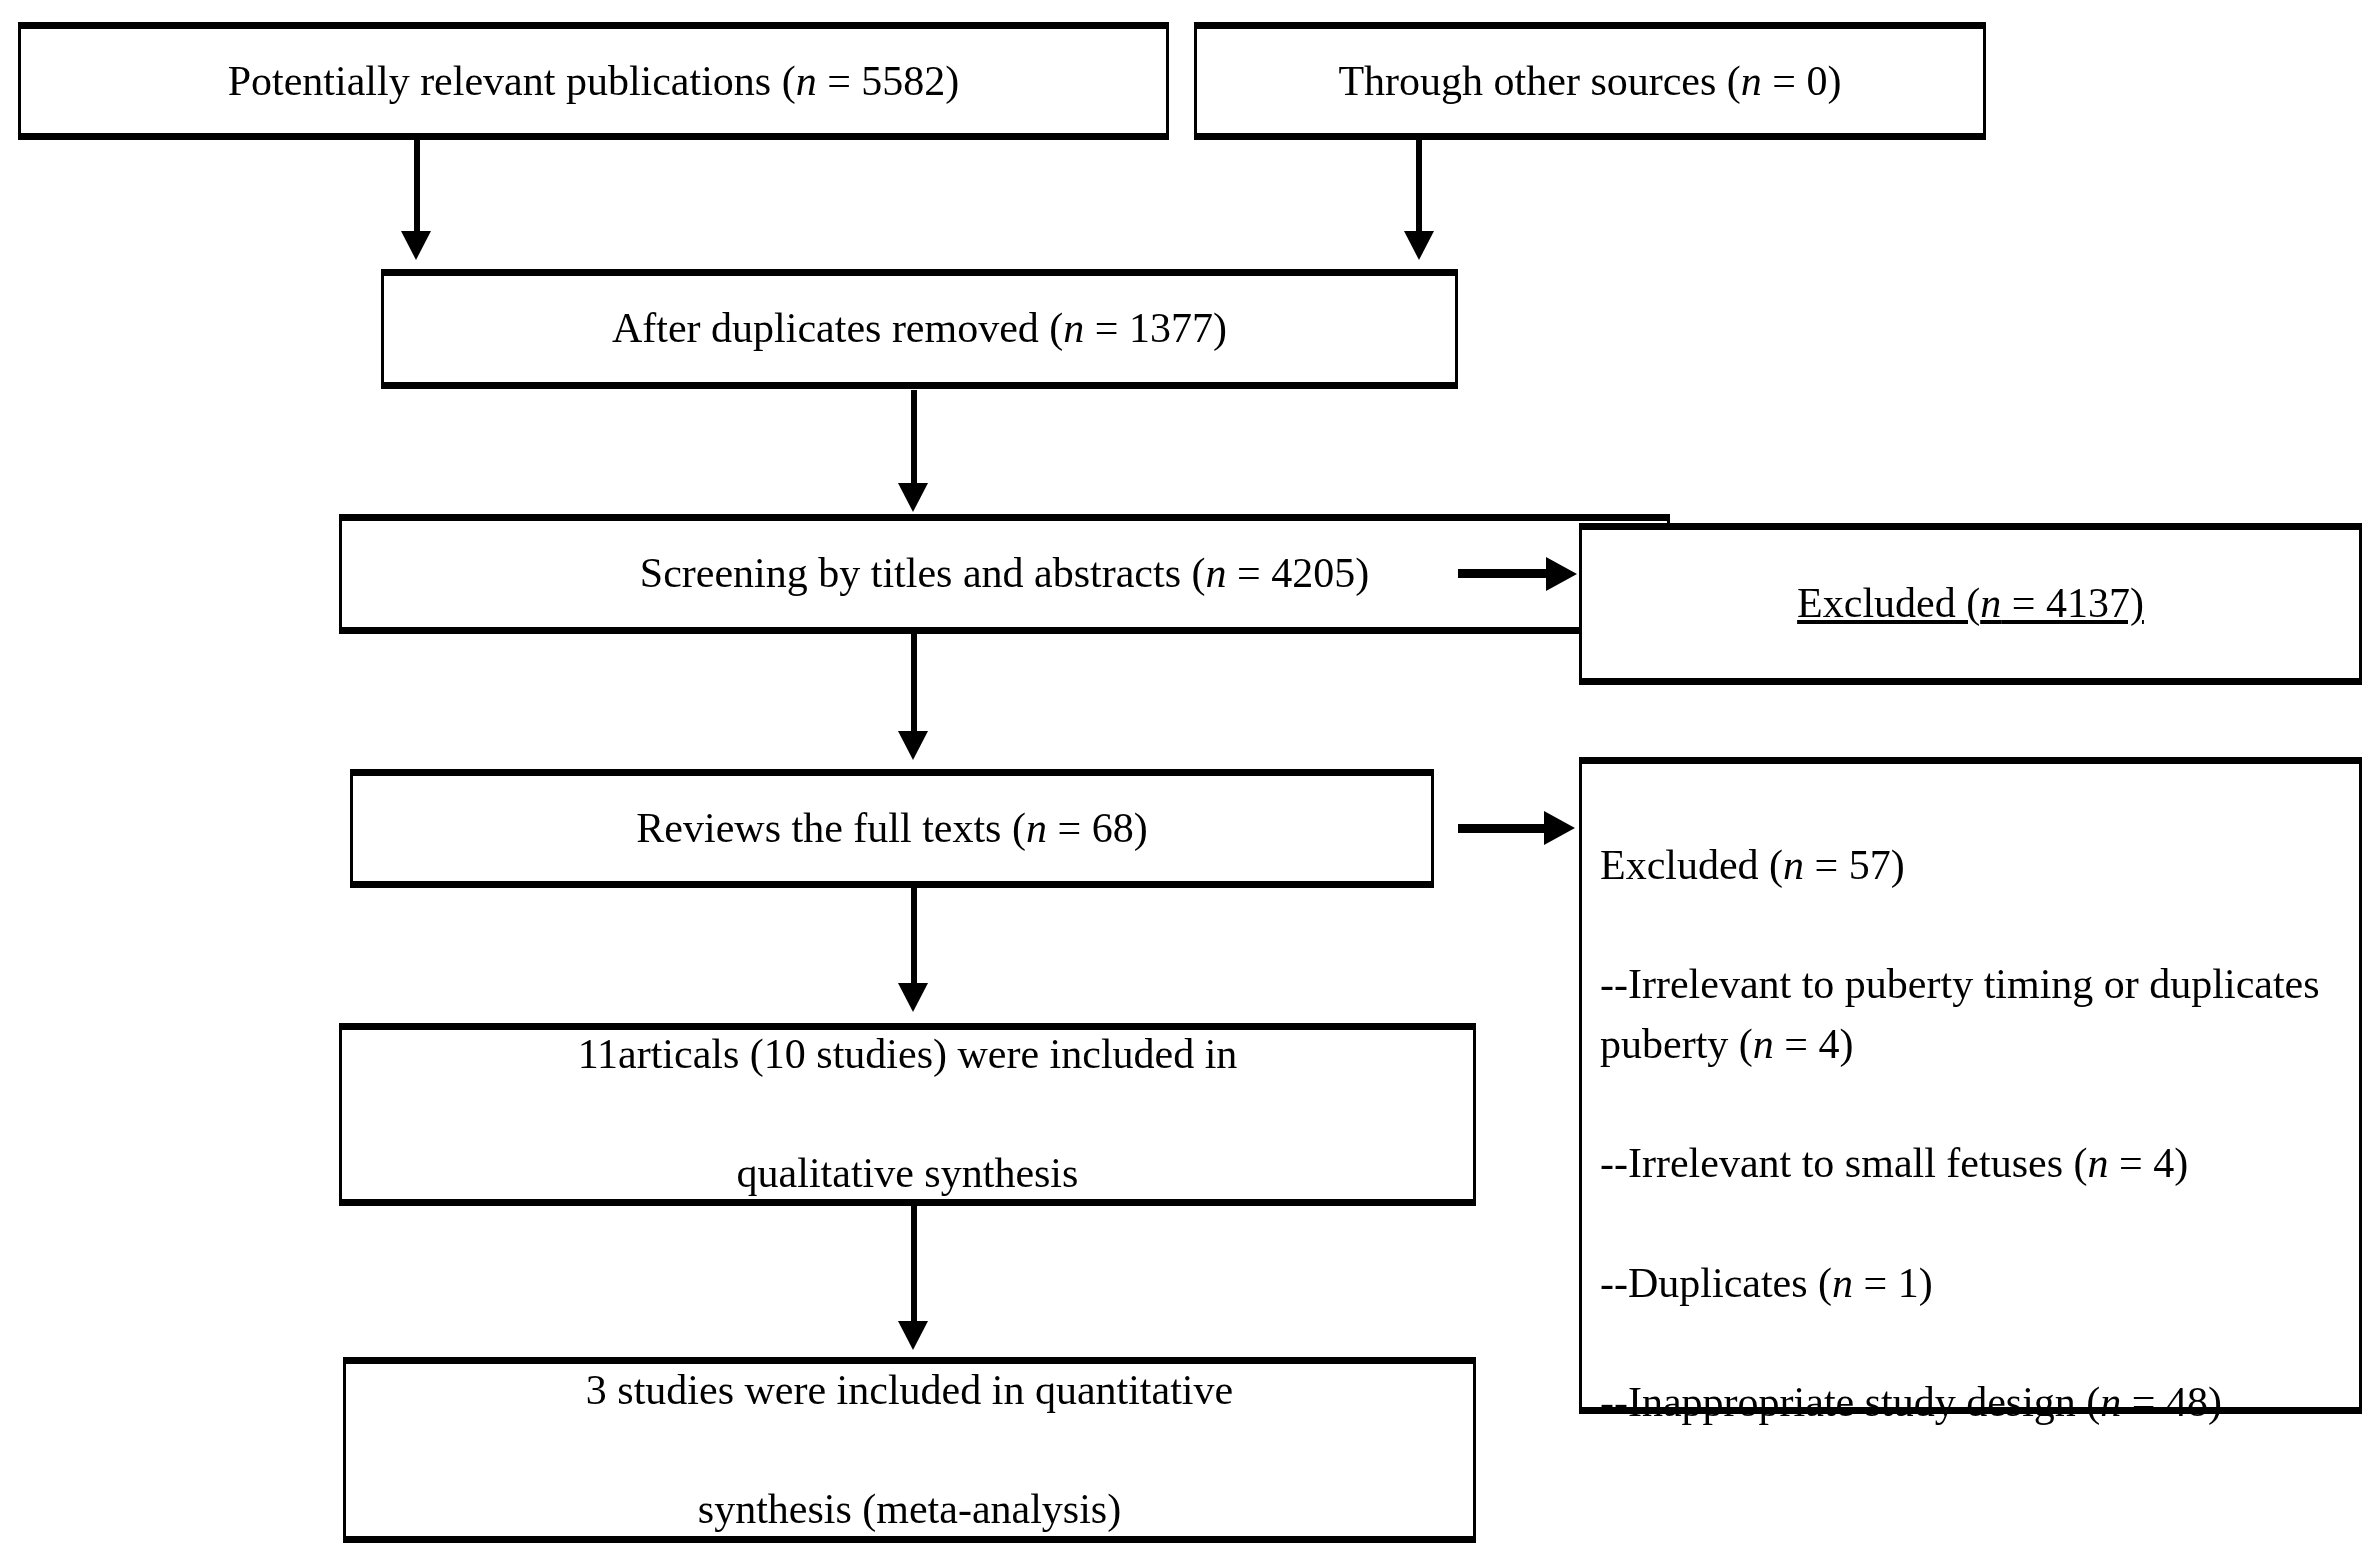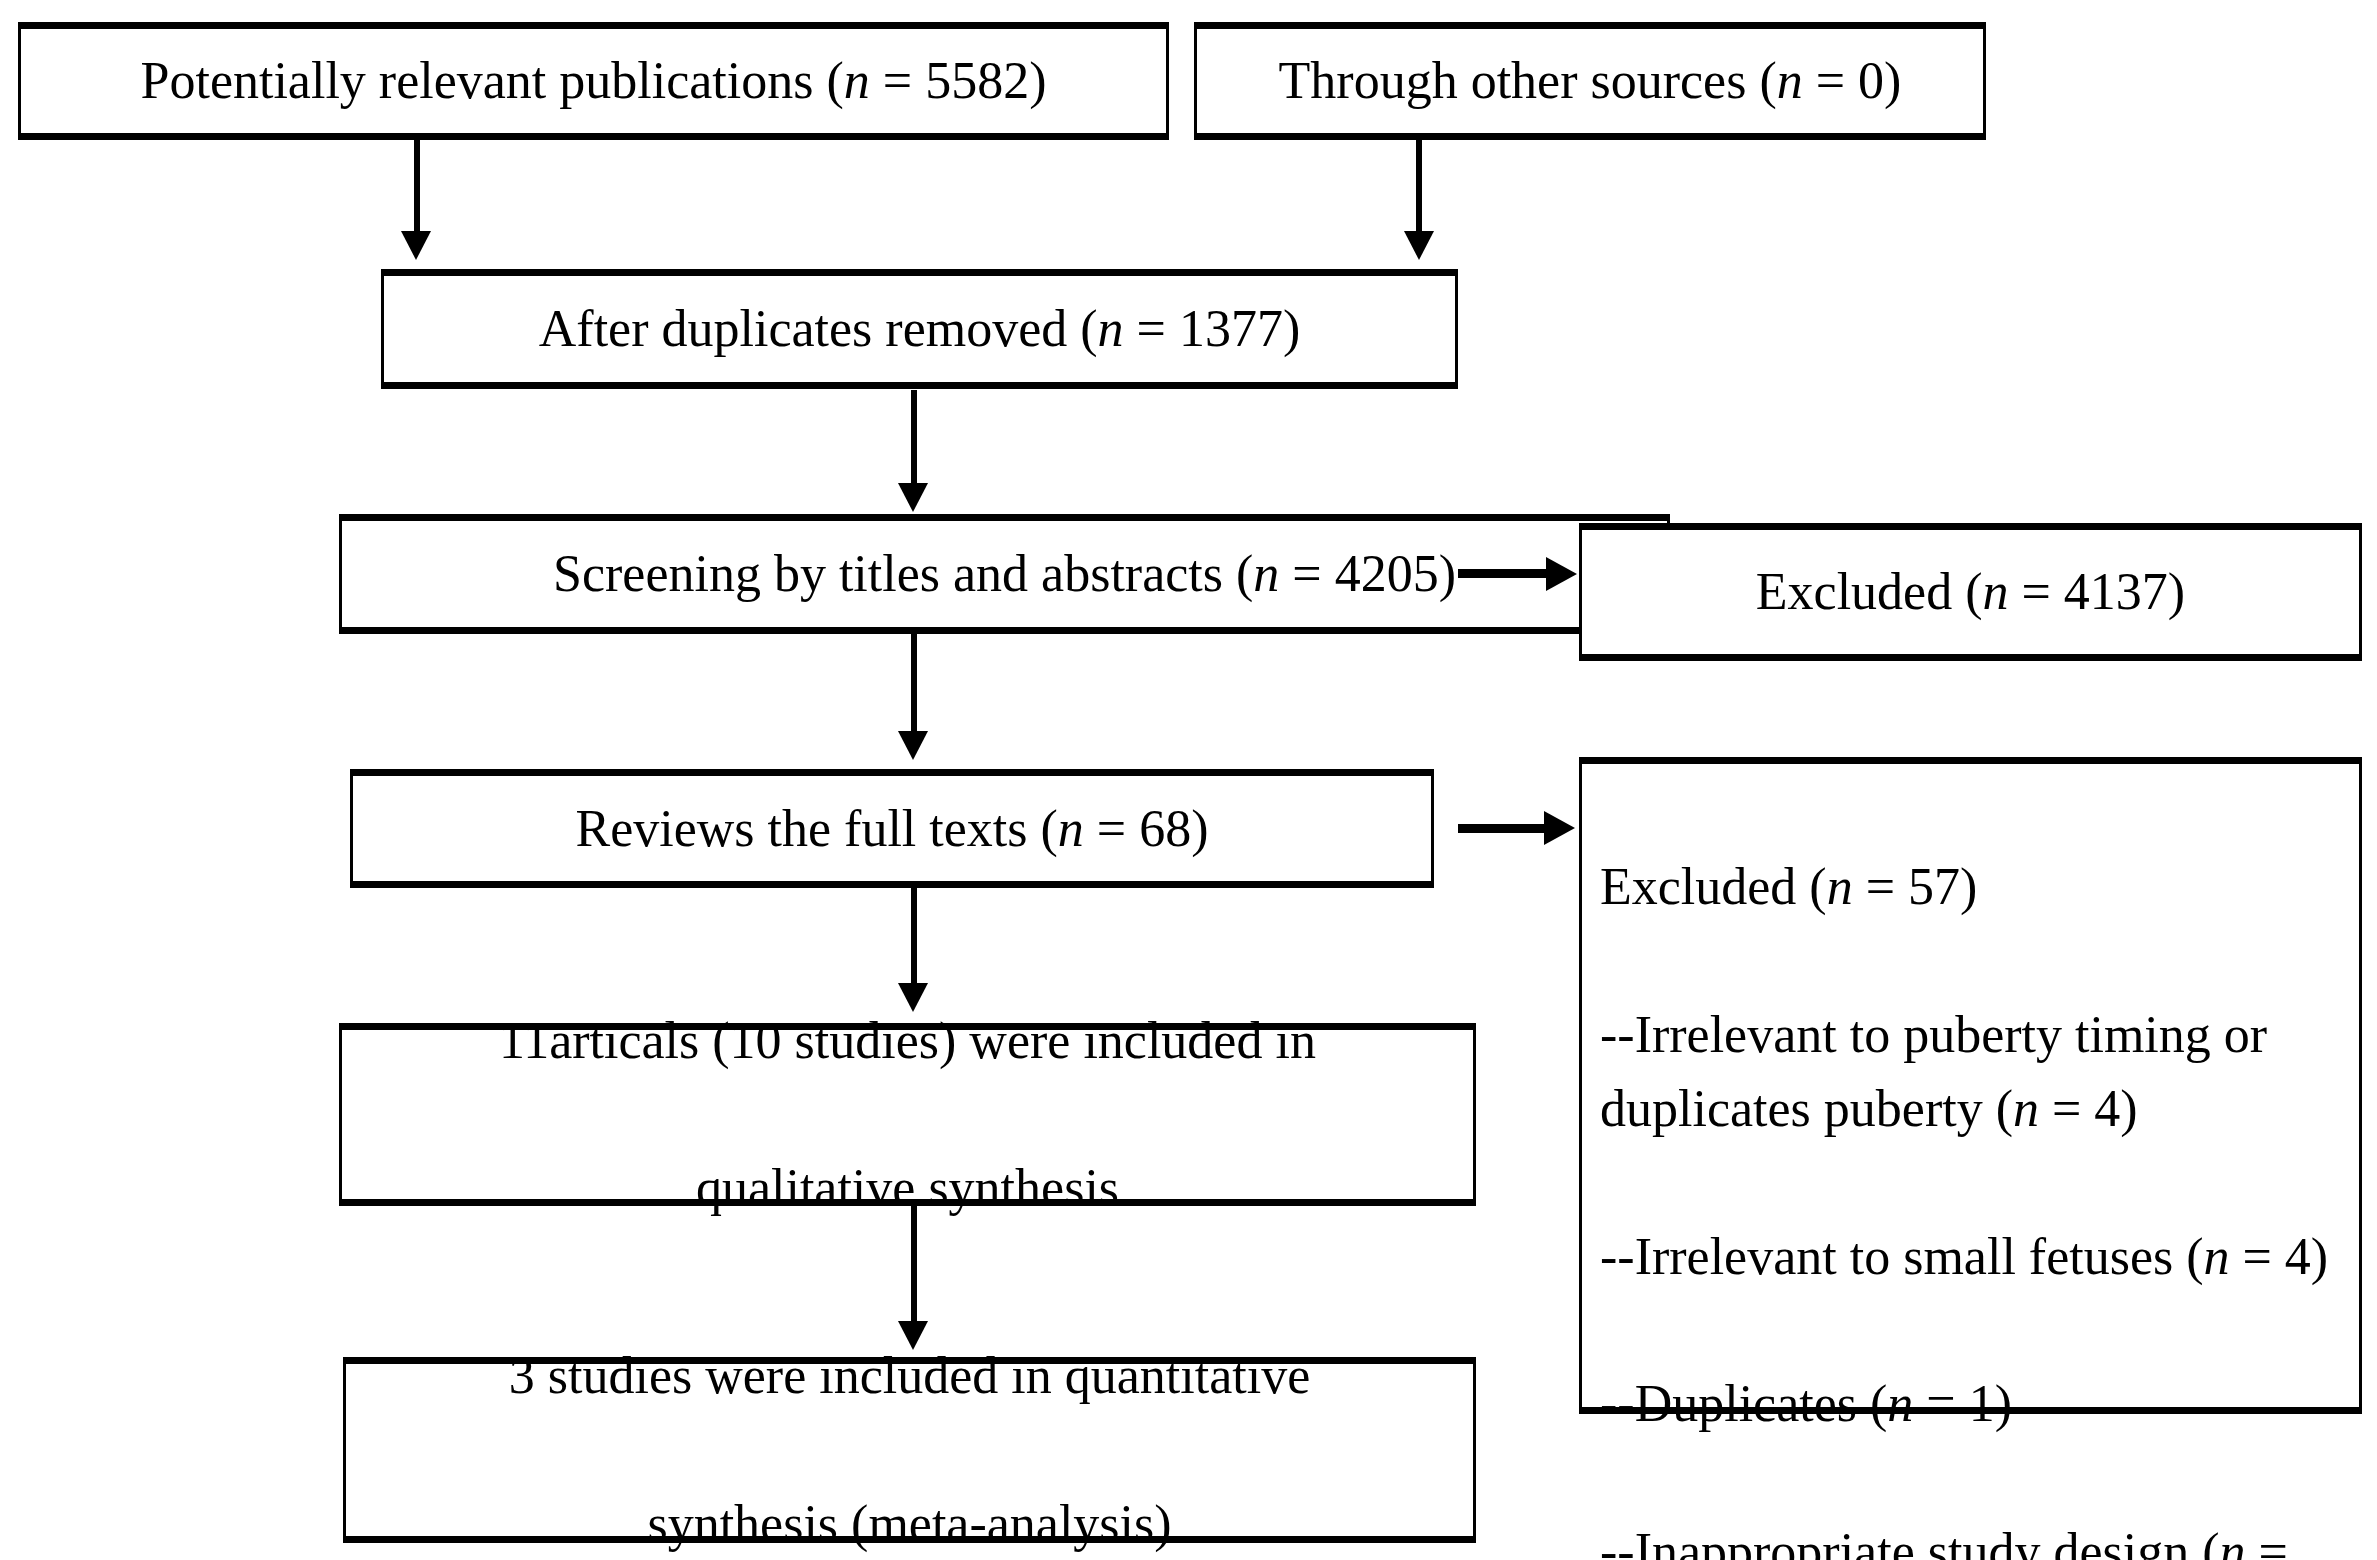--- a/index.html
+++ b/index.html
@@ -25,21 +25,21 @@
     justify-content: center;
     text-align: center;
     color: #000000;
   }
   
   .box.heavy-tb {
     border-top-width: 7.7px;
     border-bottom-width: 7.7px;
   }
   .box .txt {
-    font-size: 52px;
+    font-size: 42px;
     line-height: 1.42;
     padding: 0 15.4px;
     white-space: pre-line;
   }
   .box.left-align {
     align-items: flex-start;
     justify-content: flex-start;
     text-align: left;
   }
   .box.left-align .txt {
@@ -102,21 +102,21 @@
   <div class="vline" style="left:911px; top:390px; height:98px;"></div>
   <div class="arrowdown" style="left:898px; top:483px;"></div>
 
   <div class="box heavy-tb" style="left:339px; top:514px; width:1331px; height:120px;">
     <div class="txt"><span>Screening by titles and abstracts (</span><em class="nvar">n</em><span> = 4205)</span></div>
   </div>
 
   <div class="hline" style="left:1458px; top:569px; width:91px;"></div>
   <div class="arrowright" style="left:1546px; top:557px;"></div>
 
-  <div class="box heavy-tb" style="left:1579px; top:523px; width:783px; height:138px;">
+  <div class="box heavy-tb" style="left:1579px; top:523px; width:783px; height:162px;text-decoration:underline;">
     <div class="txt"><span>Excluded (</span><em class="nvar">n</em><span> = 4137)</span></div>
   </div>
 
   <div class="vline" style="left:911px; top:634px; height:105px;"></div>
   <div class="arrowdown" style="left:898px; top:731px;"></div>
 
   <div class="box heavy-tb" style="left:350px; top:769px; width:1084px; height:119px;">
     <div class="txt"><span>Reviews the full texts (</span><em class="nvar">n</em><span> = 68)</span></div>
   </div>
 

